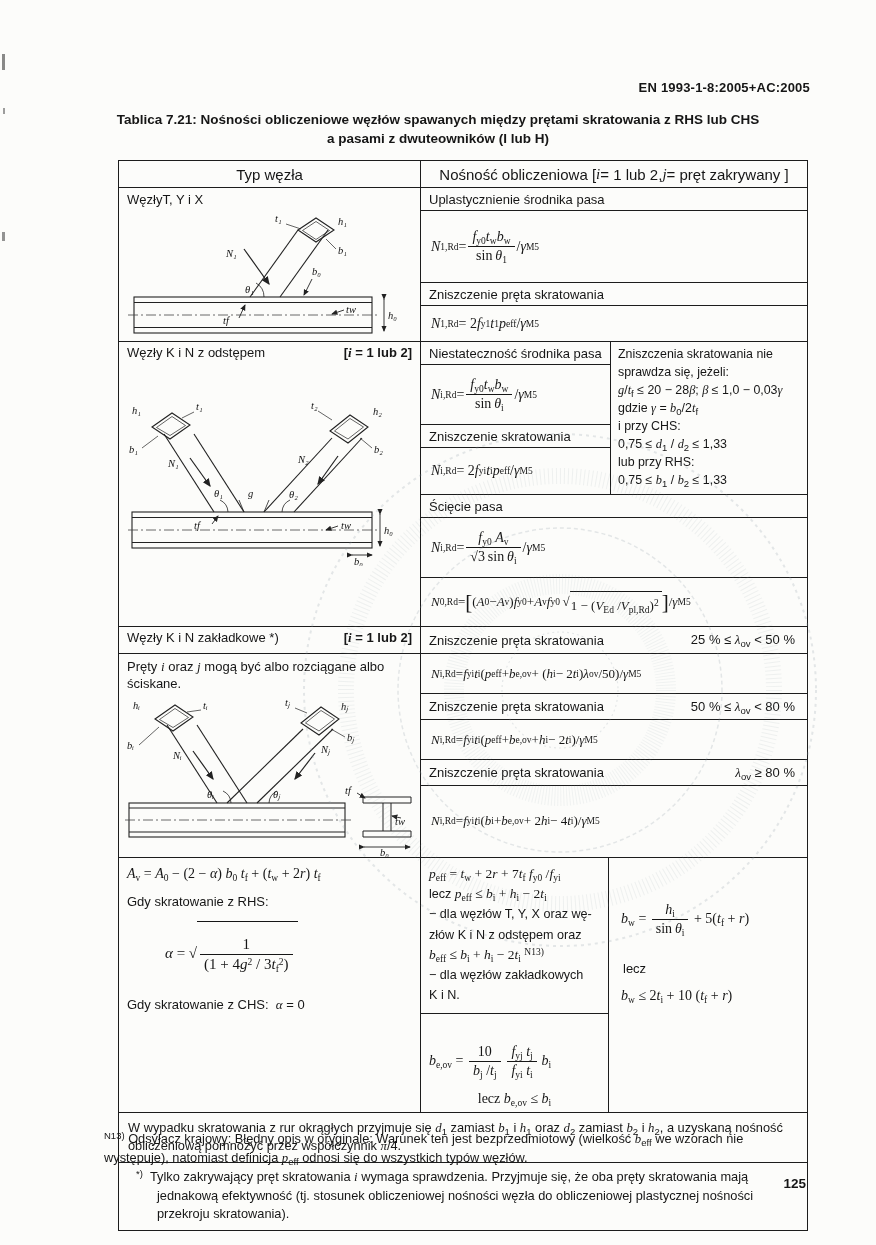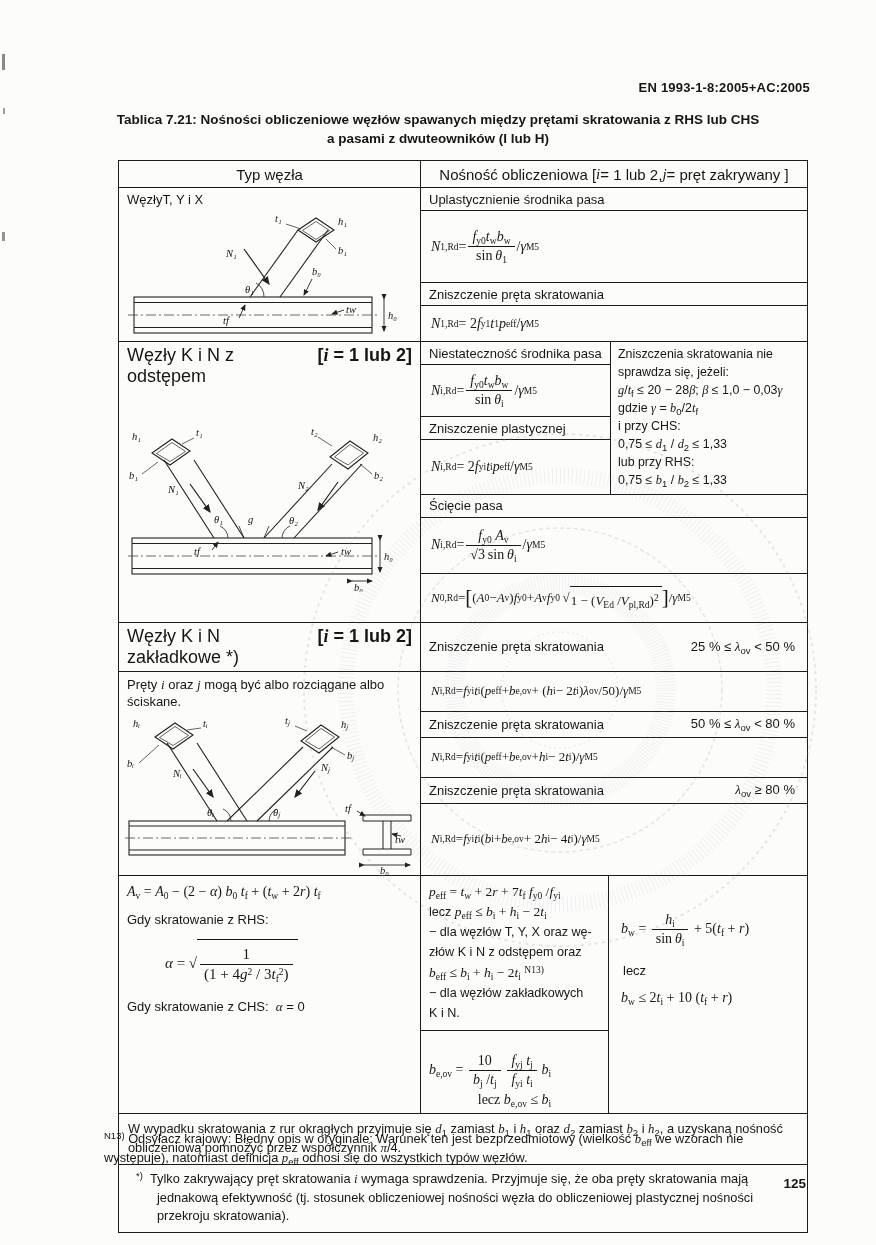--- a/index.html
+++ b/index.html
@@ -16,26 +16,26 @@
   .c2{flex:1;min-width:0}
   .col{display:flex;flex-direction:column}
   .lbl{font-size:13px;padding:3px 8px;min-height:23px;display:flex;align-items:center}
   .hdrc{font-size:15px;display:flex;align-items:center;justify-content:center;padding:4px 6px;min-height:26px;text-align:center}
   .fcell{display:flex;align-items:center;padding:4px 10px}
   i{font-family:"Liberation Serif",serif;font-style:italic}
   .math{font-family:"Liberation Serif",serif;font-size:14px}
   .fsm{font-size:13px}
   sub{font-size:9.5px;vertical-align:-3px;line-height:0}
   sup{font-size:9.5px;vertical-align:4px;line-height:0}
-  .fr{display:inline-block;text-align:center;vertical-align:middle;margin:0 2px}
+  .fr{display:inline-block;text-align:center;vertical-align:middle;margin:8px 2px}
   .fn{display:block;border-bottom:1px solid #161616;padding:0 4px 1px}
   .fd{display:block;padding:1px 4px 0}
   .ov{border-top:1px solid #161616;padding:6px 3px 0 1px;display:inline-block}
   .bk{font-size:21px;vertical-align:middle;font-style:normal}
-  .typehead{display:flex;justify-content:space-between;align-items:flex-start;padding:3px 8px;font-size:18px;gap:16px}
+  .typehead{display:flex;justify-content:space-between;align-items:flex-start;padding:3px 8px;font-size:13px;gap:16px}
   .inote{font-weight:700;white-space:nowrap}
   .desc{font-size:13px;padding:5px 8px 2px;line-height:1.3}
   .condrow{display:flex;justify-content:space-between;align-items:center;padding:3px 12px 3px 8px;font-size:13px;min-height:26px}
   .sideB{font-size:12.4px;padding:4px 7px;line-height:1.45}
   .txt{font-family:"Liberation Sans",sans-serif;font-size:12.6px}
   .note-cell{font-size:12.8px;padding:6px 9px;line-height:1.4;width:100%}
   .fnote{padding:5px 10px 7px 38px;text-indent:-21px}
   .mlab text{font-family:"Liberation Serif",serif;font-style:italic;font-size:10.5px;fill:#111}
   .diag{display:block;margin:2px auto 0}
   .stamp{position:absolute;left:292px;top:388px;z-index:3;pointer-events:none}
@@ -193,21 +193,21 @@
         </svg>
       </div>
       <div class="c2 col">
         <div class="r bb" style="flex:0 0 auto">
           <div class="br col" style="width:190px;flex:0 0 190px">
             <div class="lbl bb">Niestateczność środnika pasa</div>
             <div class="fcell math bb" style="min-height:52px"><i>N</i><sub>i,Rd</sub> = <span class="fr">
                   <span class="fn"><i>f</i><sub>y0</sub><i>t</i><sub>w</sub><i>b</i><sub>w</sub></span>
                   <span class="fd">sin <i>θ</i><sub>i</sub></span>
                 </span> / <i>γ</i><sub>M5</sub></div>
-            <div class="lbl bb">Zniszczenie plastycznej</div>
+            <div class="lbl bb">Zniszczenie skratowania</div>
             <div class="fcell math" style="min-height:46px;flex:1"><i>N</i><sub>i,Rd</sub> = 2<i>f</i><sub>yi</sub> <i>t</i><sub>i</sub> <i>p</i><sub>eff</sub> /<i>γ</i><sub>M5</sub></div>
           </div>
           <div class="sideB" style="flex:1">Zniszczenia skratowania nie sprawdza się, jeżeli:<br><i>g</i>/<i>t</i><sub>f</sub> ≤ 20 − 28<i>β</i>; <i>β</i> ≤ 1,0 − 0,03<i>γ</i><br>gdzie <i>γ</i> = <i>b</i><sub>0</sub>/2<i>t</i><sub>f</sub><br>i przy CHS:<br>0,75 ≤ <i>d</i><sub>1</sub> / <i>d</i><sub>2</sub> ≤ 1,33<br>lub przy RHS:<br>0,75 ≤ <i>b</i><sub>1</sub> / <i>b</i><sub>2</sub> ≤ 1,33</div>
         </div>
         <div class="lbl bb">Ścięcie pasa</div>
         <div class="fcell math bb" style="min-height:56px"><i>N</i><sub>i,Rd</sub> = <span class="fr">
               <span class="fn"><i>f</i><sub>y0</sub> <i>A</i><sub>v</sub></span>
               <span class="fd">√3 sin <i>θ</i><sub>i</sub></span>
             </span> / <i>γ</i><sub>M5</sub></div>
         <div class="fcell math fsm" style="min-height:48px;flex:1"><i>N</i><sub>0,Rd</sub> = <span class="bk">[</span>(<i>A</i><sub>0</sub> − <i>A</i><sub>v</sub>)<i>f</i><sub>y0</sub> + <i>A</i><sub>v</sub> <i>f</i><sub>y0</sub> √<span class="ov">1 − (<i>V</i><sub>Ed</sub> /<i>V</i><sub>pl,Rd</sub>)<sup>2</sup></span><span class="bk">]</span> / <i>γ</i><sub>M5</sub></div>

